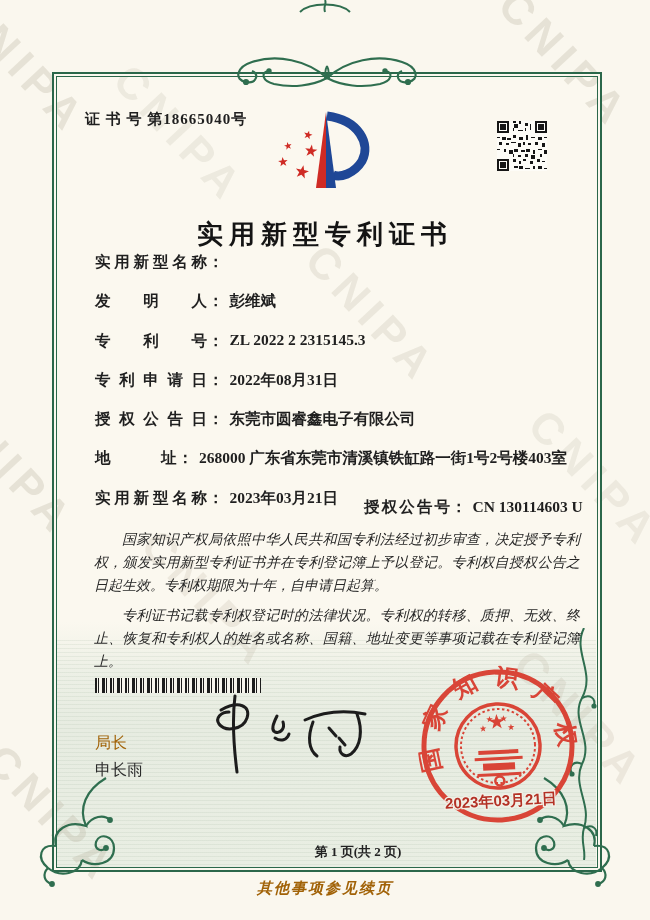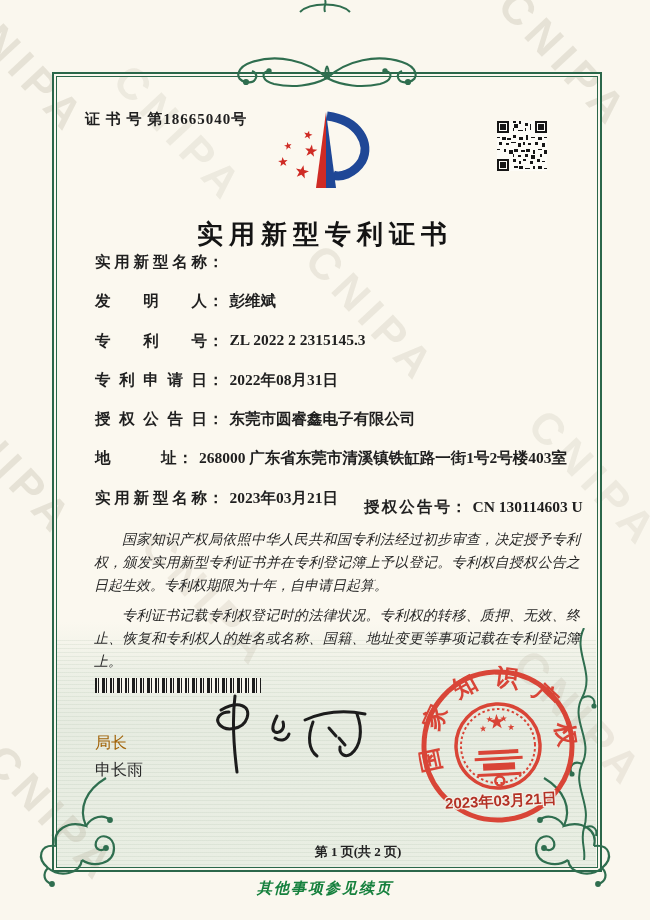--- a/index.html
+++ b/index.html
@@ -47,21 +47,21 @@
   .barcode{position:absolute;left:95px;top:678px;width:166px;height:15px;z-index:3;
       background:repeating-linear-gradient(90deg,#1c1c1c 0 2px,#f6f4ec 2px 3px,#1c1c1c 3px 4px,#f6f4ec 4px 7px,#1c1c1c 7px 10px,#f6f4ec 10px 11px,#1c1c1c 11px 12px,#f6f4ec 12px 15px);}
   .sig-title{position:absolute;left:95px;top:733px;z-index:3;font-family:"Liberation Sans",sans-serif;font-size:16px;color:#a16207;}
   .sig-name{position:absolute;left:95px;top:760px;z-index:3;font-family:Liberation Mono, monospace;font-size:16px;color:#2b2b2b;}
   .signature{position:absolute;left:193px;top:686px;z-index:4;}
   .seal{position:absolute;left:418px;top:666px;z-index:5;transform:rotate(-3deg);opacity:.93;}
 
   .page-info{position:absolute;left:52px;top:843px;width:546px;z-index:3;text-align:center;
       font-size:13px;font-weight:600;color:#222;margin-left:33px;}
   .cont-note{position:absolute;left:0;top:879px;width:650px;z-index:3;text-align:center;
-      font-size:15px;font-style:italic;font-weight:600;letter-spacing:2px;color:#15803d;}
+      font-size:15px;font-style:italic;font-weight:600;letter-spacing:2px;color:#a16207;}
 </style>
 </head>
 <body>
 
 <div class="page">
 
   <span class="wm" style="left:-18px;top:-14px;">CNIPA</span>
   <span class="wm" style="left:140px;top:55px;color:rgba(186,178,158,0.20);">CNIPA</span>
   <span class="wm" style="left:525px;top:-20px;">CNIPA</span>
   <span class="wm" style="left:332px;top:235px;color:rgba(186,178,158,0.24);">CNIPA</span>

